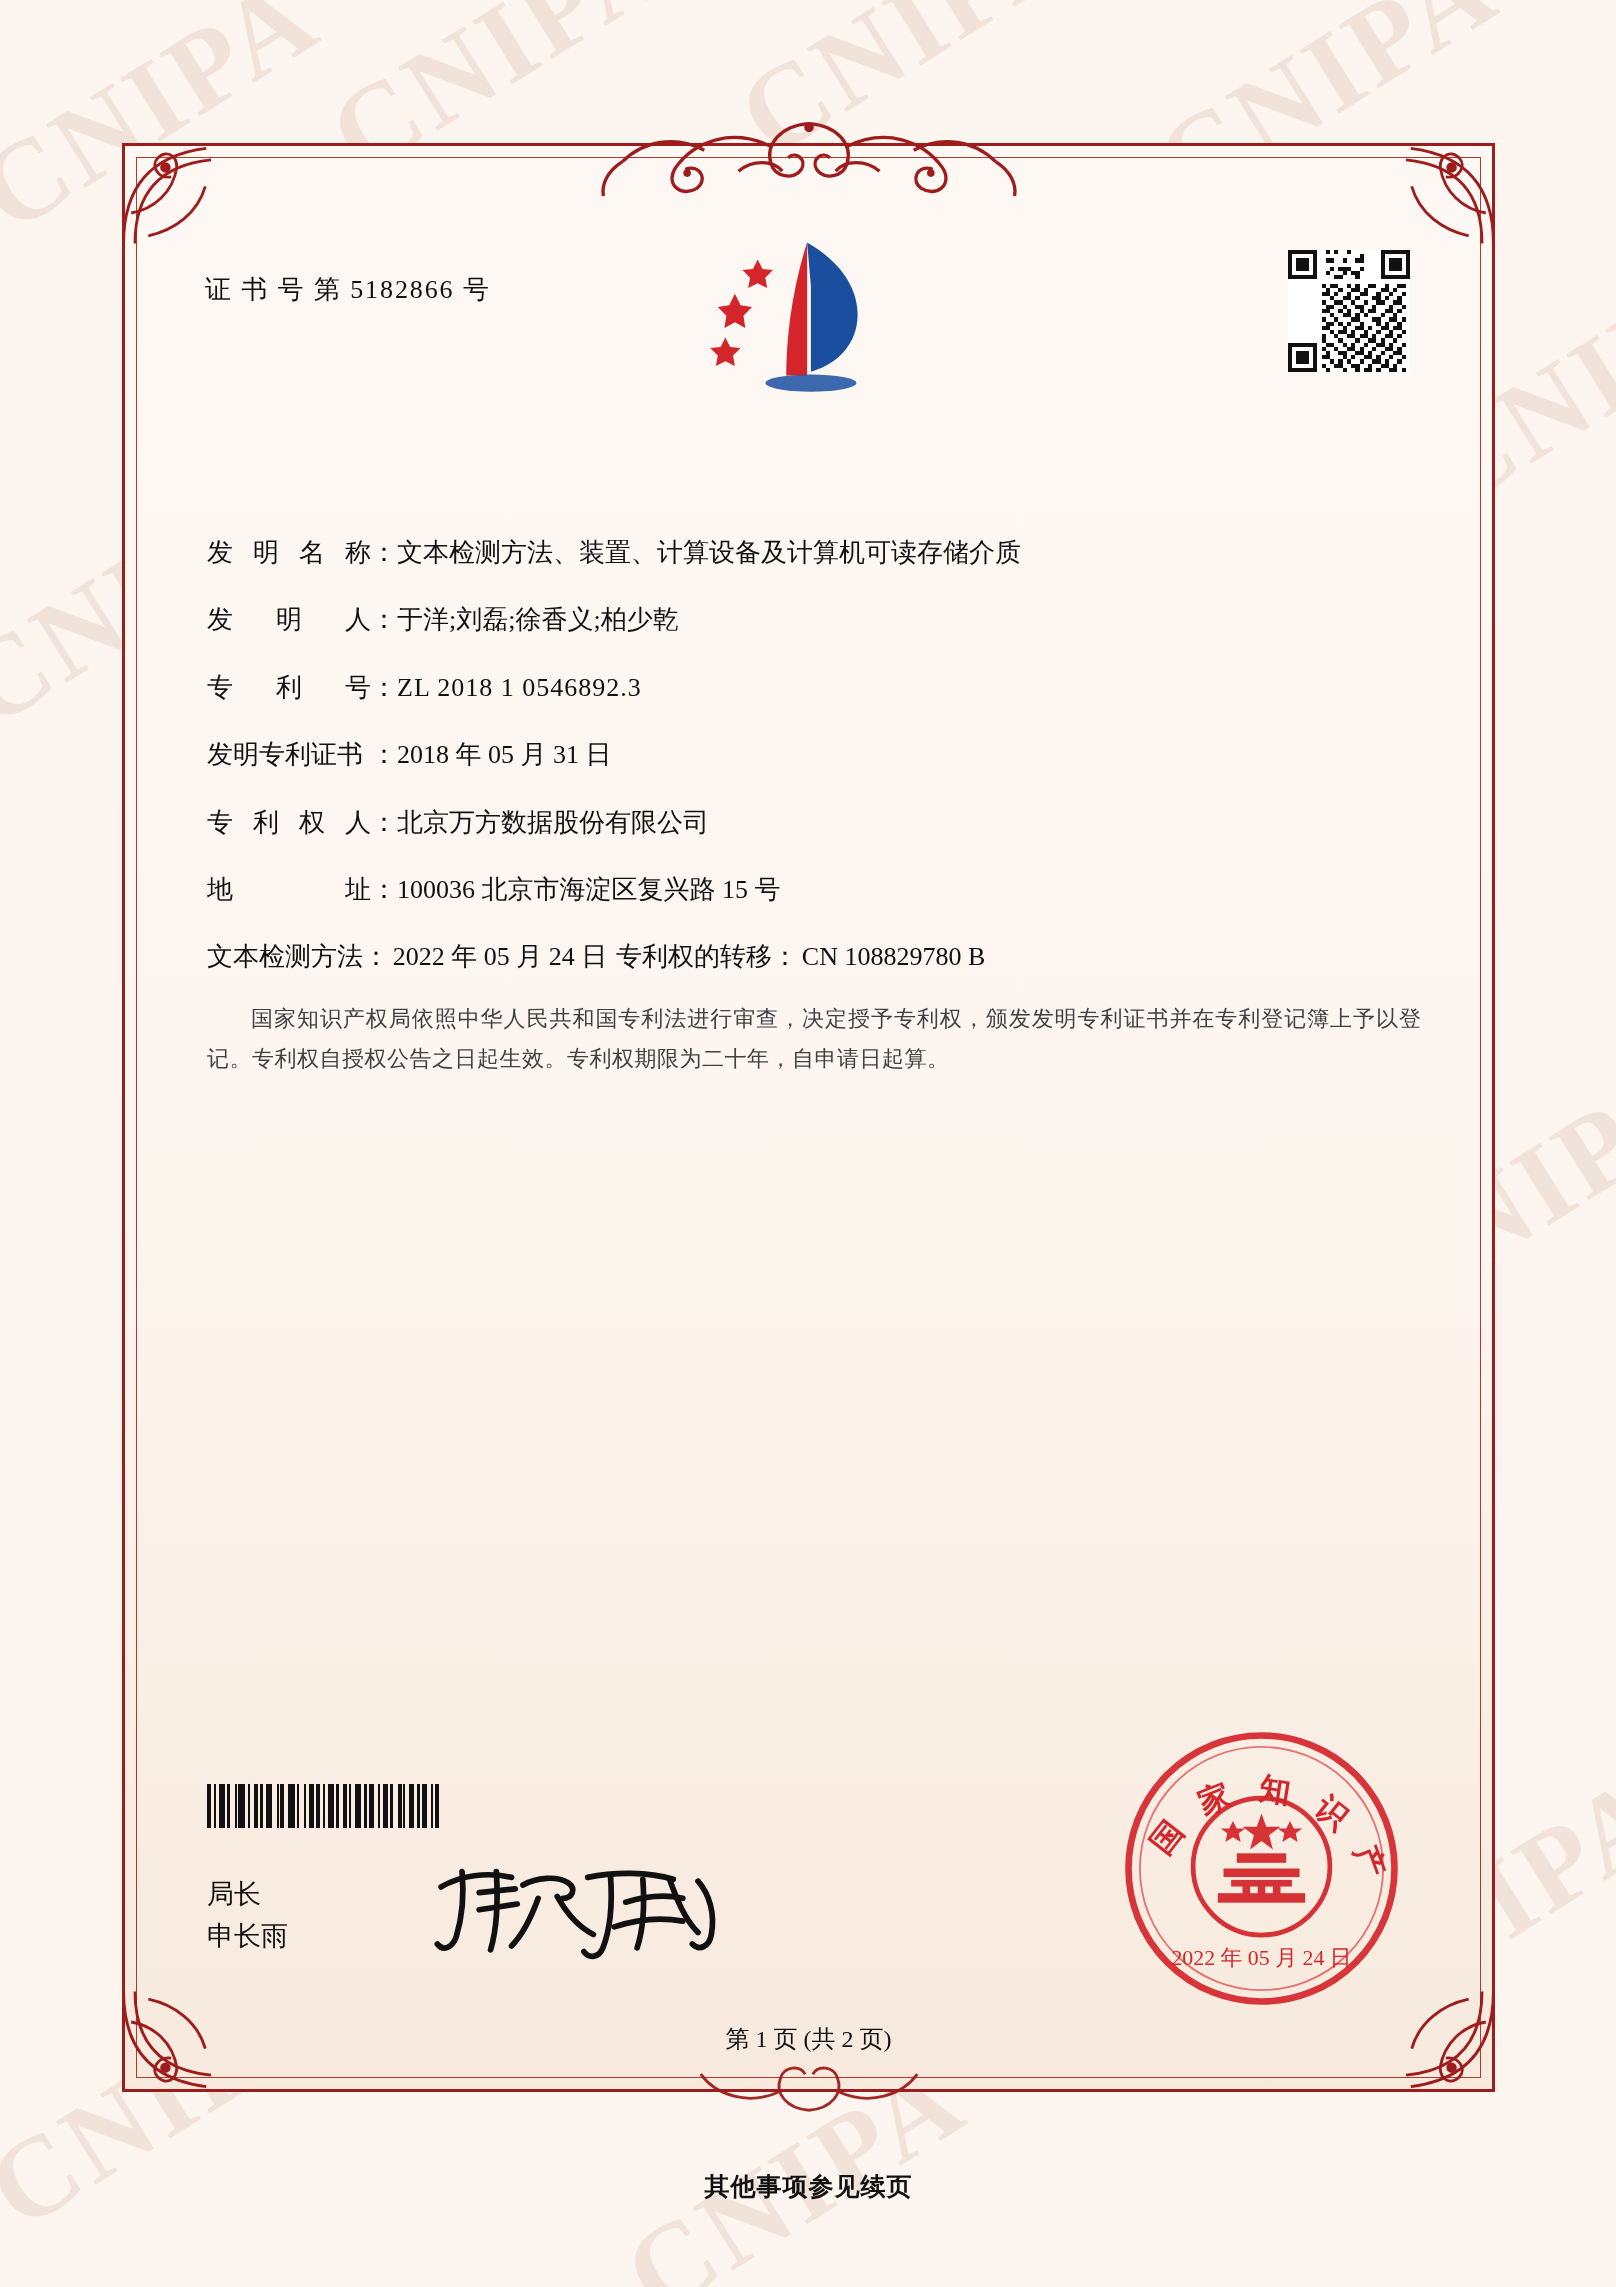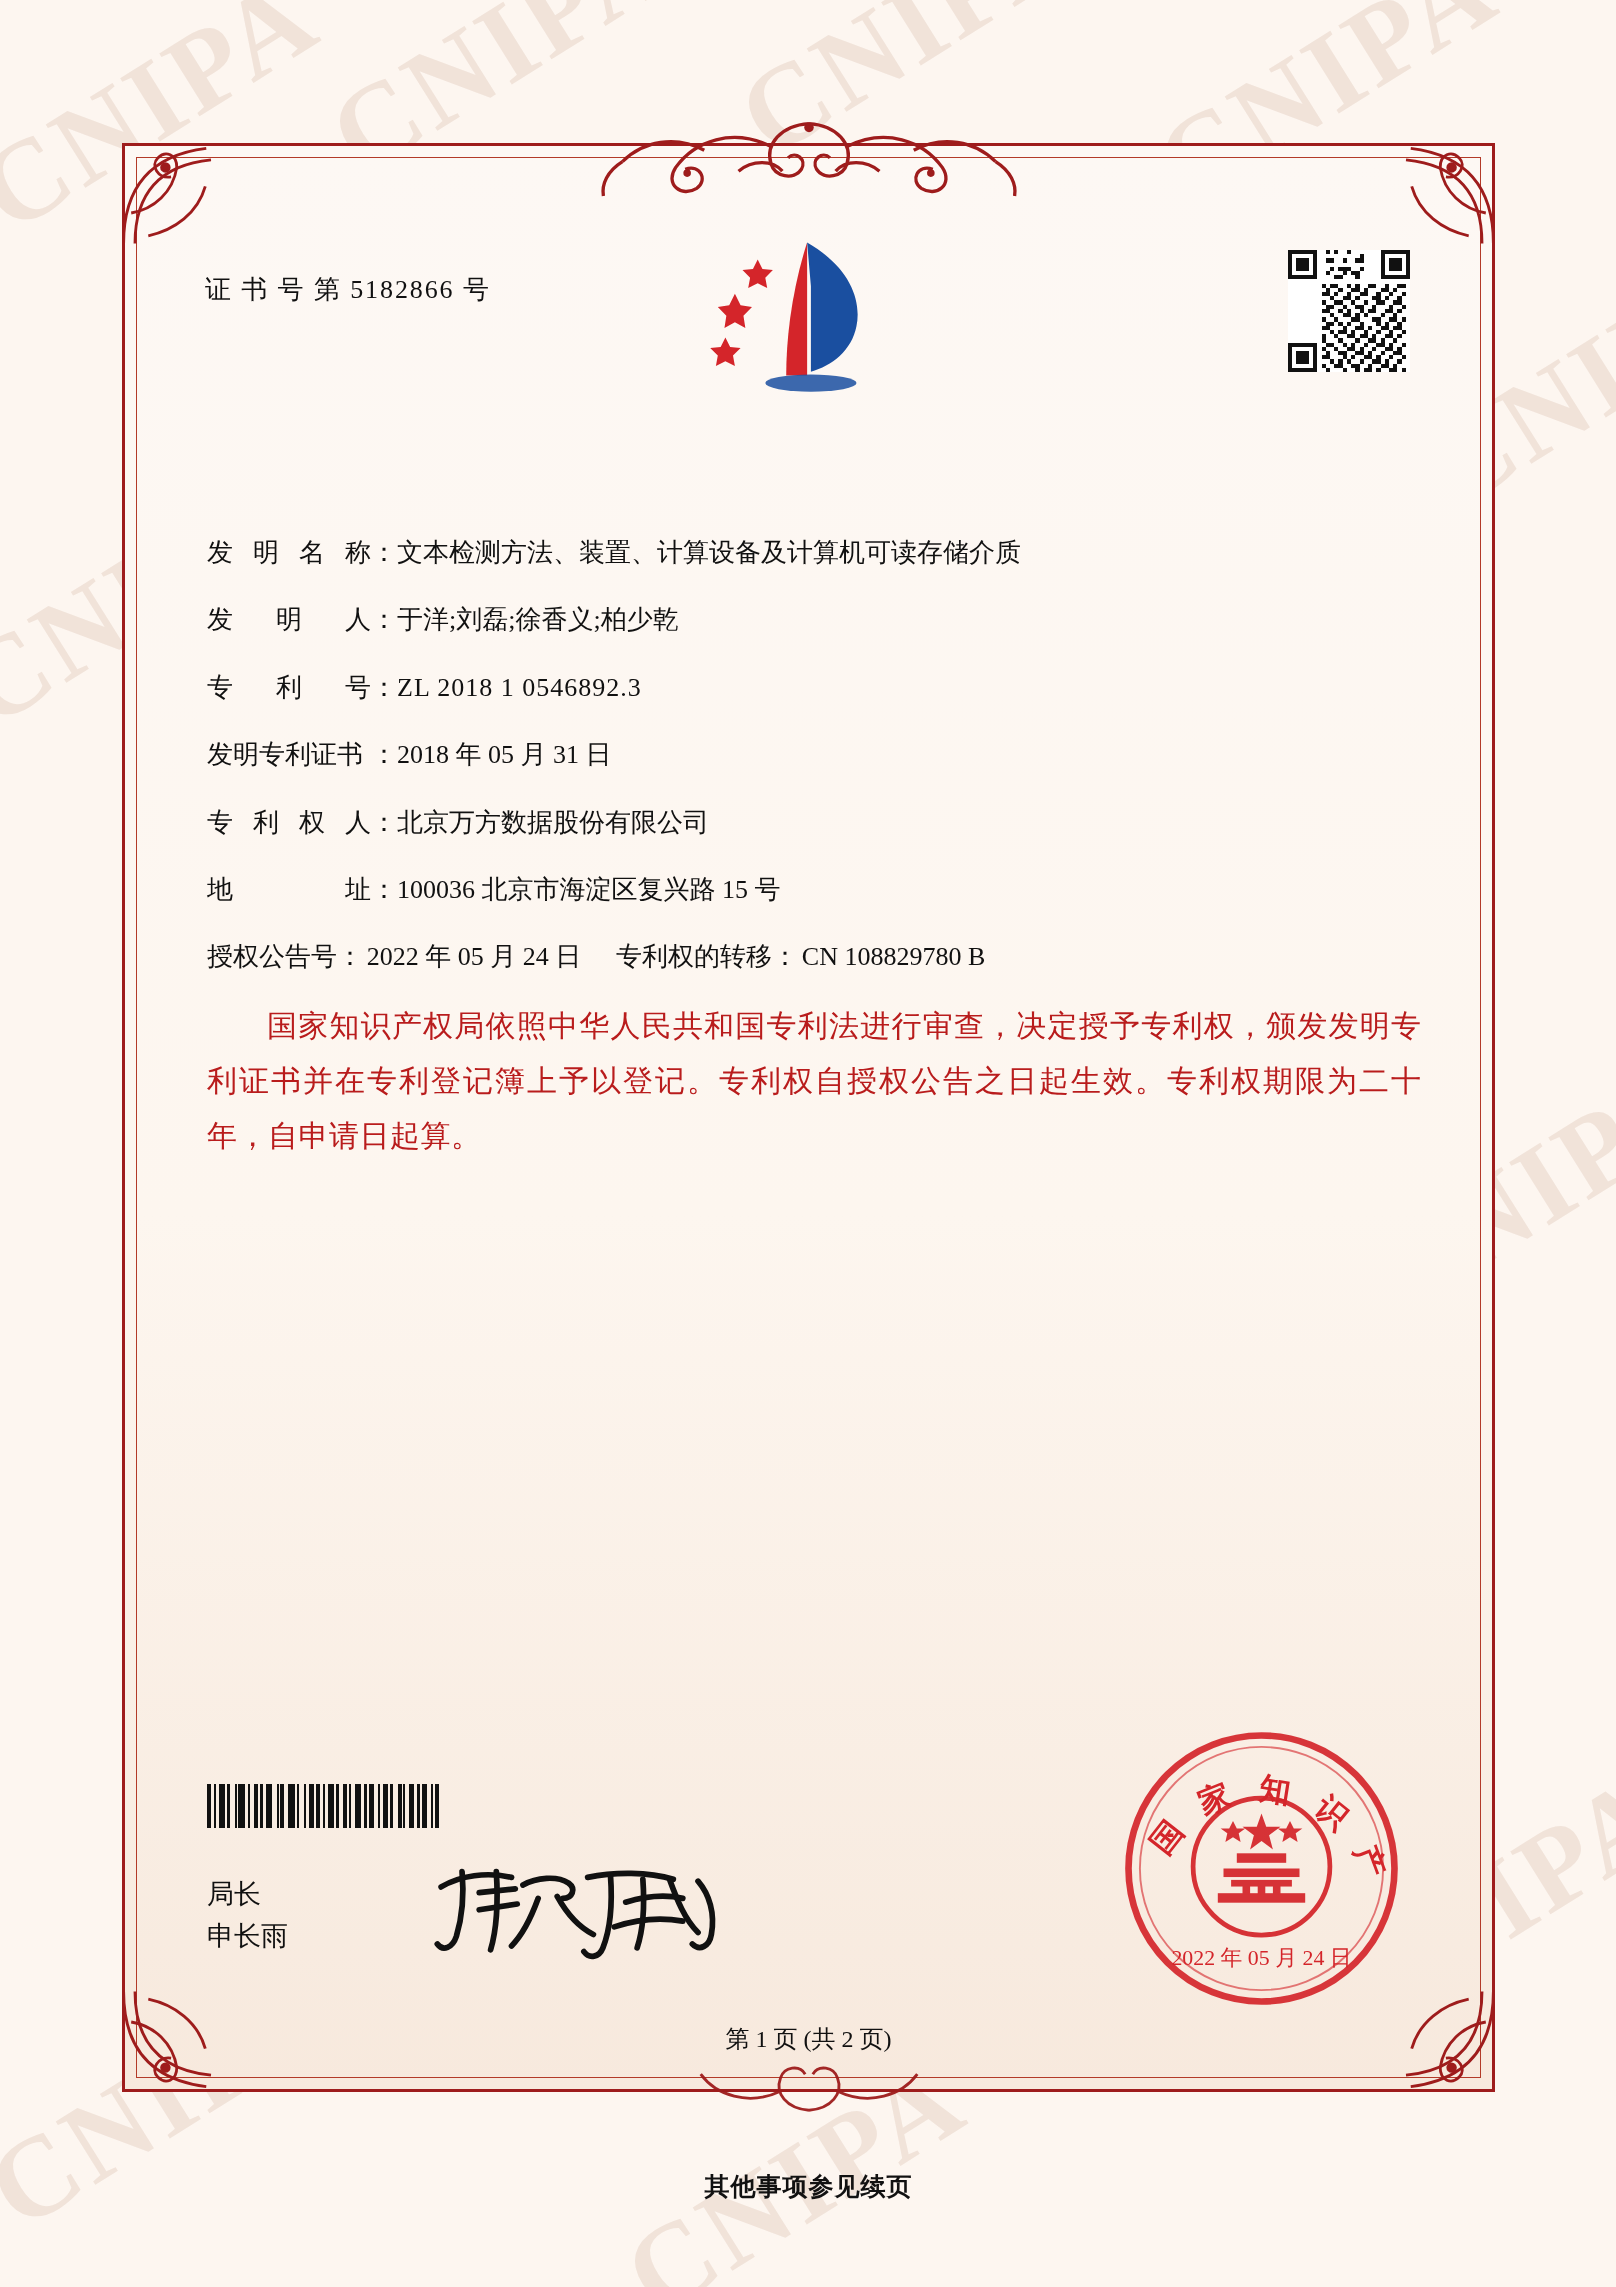--- a/index.html
+++ b/index.html
@@ -129,21 +129,21 @@
 
   .row-two{
     display:flex;align-items:baseline;font-size:26px;color:#111;margin-bottom:25px;
   }
   .row-two .seg{display:flex;align-items:baseline;}
   .row-two .seg.first{flex:0 0 409px;}
   .row-two .seg .lbl{white-space:nowrap;}
   .row-two .seg .val{margin-left:3.8px;}
 
   .para{
-    font-size:30px;color:#b91c1c;line-height:1.82;
+    font-size:22px;color:#404040;line-height:1.82;
     text-align:justify;
     text-indent:2em;
     margin-top:5.7px;
     letter-spacing:0.5px;
   }
 
   
   .barcode{
     position:absolute;left:21px;bottom:221px;
     width:314px;height:44px;
@@ -530,21 +530,21 @@
         <div class="f-label spread">
           <span>地</span>
             <span>址</span>
         </div>
         <div class="f-colon">：</div>
         <div class="f-value">100036 北京市海淀区复兴路 15 号</div>
       </div>
 
       <div class="row-two">
         <div class="seg first">
-          <span class="lbl">授权公告号</span>
+          <span class="lbl">文本检测方法</span>
           <span>：</span>
           <span class="val">2022 年 05 月 24 日</span>
         </div>
         <div class="seg">
           <span class="lbl">专利权的转移</span>
           <span>：</span>
           <span class="val">CN 108829780 B</span>
         </div>
       </div>
 

